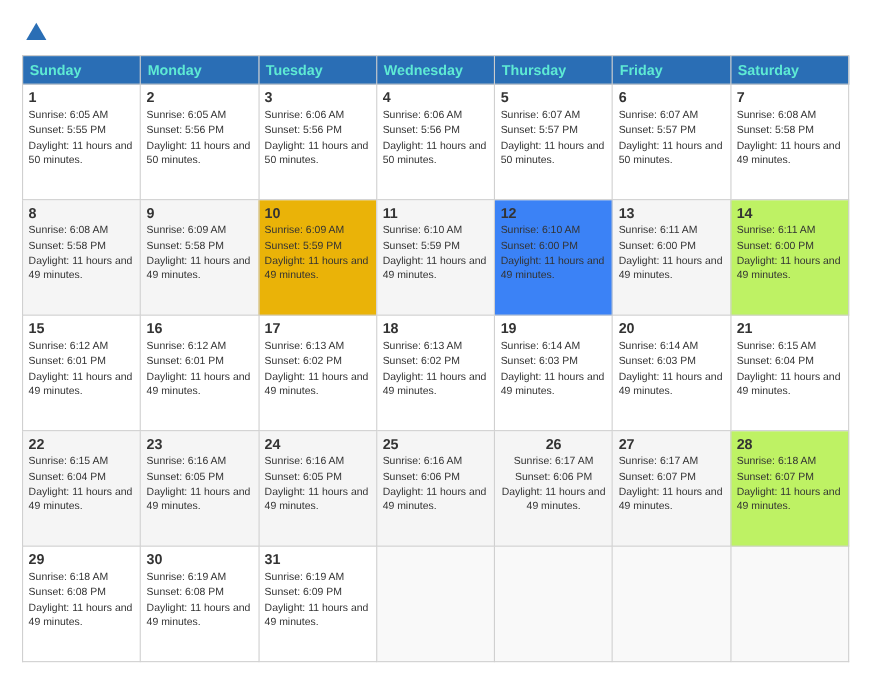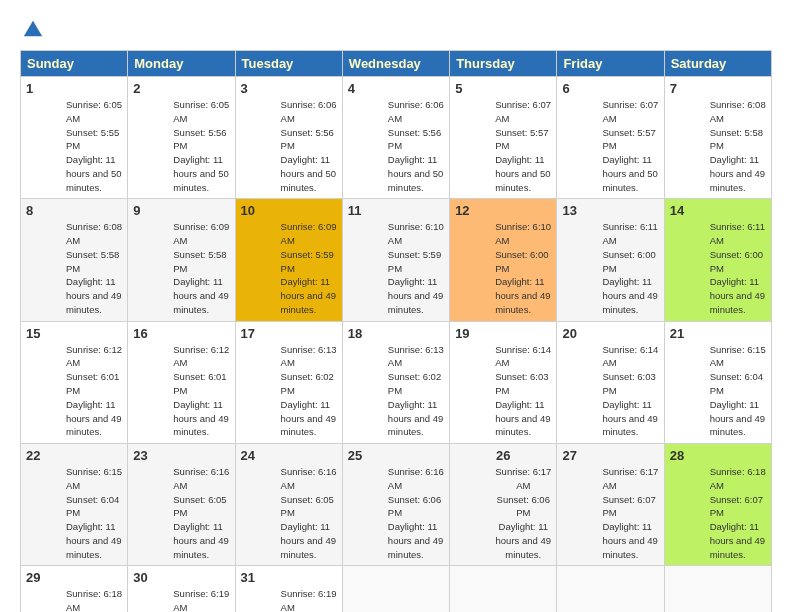--- a/index.html
+++ b/index.html
@@ -54,21 +54,21 @@
       color: #555;
     }
     .calendar {
       flex: 1;
       border-collapse: collapse;
       width: 100%;
       table-layout: fixed;
     }
     .calendar th {
       background: #2a6eb5;
-      color: #fef9c3;
+      color: #5eead4;
       font-size: 13px;
       font-weight: bold;
       text-align: left;
       padding: 5px 6px;
       border: 1px solid #ccc;
     }
     .calendar td {
       vertical-align: top;
       border: 1px solid #d0d0d0;
       padding: 4px 5px;
@@ -83,21 +83,20 @@
     .day-num {
       font-size: 13px;
       font-weight: bold;
       display: block;
       margin-bottom: 2px;
     }
     .day-info {
       font-size: 9.5px;
       line-height: 1.45;
       color: #333;
-      margin-left: 40px;
     }
     .empty-cell {
       background: #f9f9f9 !important;
     }
   </style>
 </head>
 <body>
 
 <div class="page">
   <div class="header">
@@ -169,21 +168,21 @@
             <div class="day-info">Sunrise: 6:09 AM<br>Sunset: 5:58 PM<br>Daylight: 11 hours and 49 minutes.</div>
           </td>
           <td style="background: #eab308;">
             <span class="day-num">10</span>
             <div class="day-info">Sunrise: 6:09 AM<br>Sunset: 5:59 PM<br>Daylight: 11 hours and 49 minutes.</div>
           </td>
           <td style="background: rgb(245, 245, 245);">
             <span class="day-num">11</span>
             <div class="day-info">Sunrise: 6:10 AM<br>Sunset: 5:59 PM<br>Daylight: 11 hours and 49 minutes.</div>
           </td>
-          <td style="background: #fdba74;">
+          <td style="background: #3b82f6;">
             <span class="day-num">12</span>
             <div class="day-info">Sunrise: 6:10 AM<br>Sunset: 6:00 PM<br>Daylight: 11 hours and 49 minutes.</div>
           </td>
           <td style="background: rgb(245, 245, 245);">
             <span class="day-num">13</span>
             <div class="day-info">Sunrise: 6:11 AM<br>Sunset: 6:00 PM<br>Daylight: 11 hours and 49 minutes.</div>
           </td>
           <td style="background: #bef264;">
             <span class="day-num">14</span>
             <div class="day-info">Sunrise: 6:11 AM<br>Sunset: 6:00 PM<br>Daylight: 11 hours and 49 minutes.</div>

